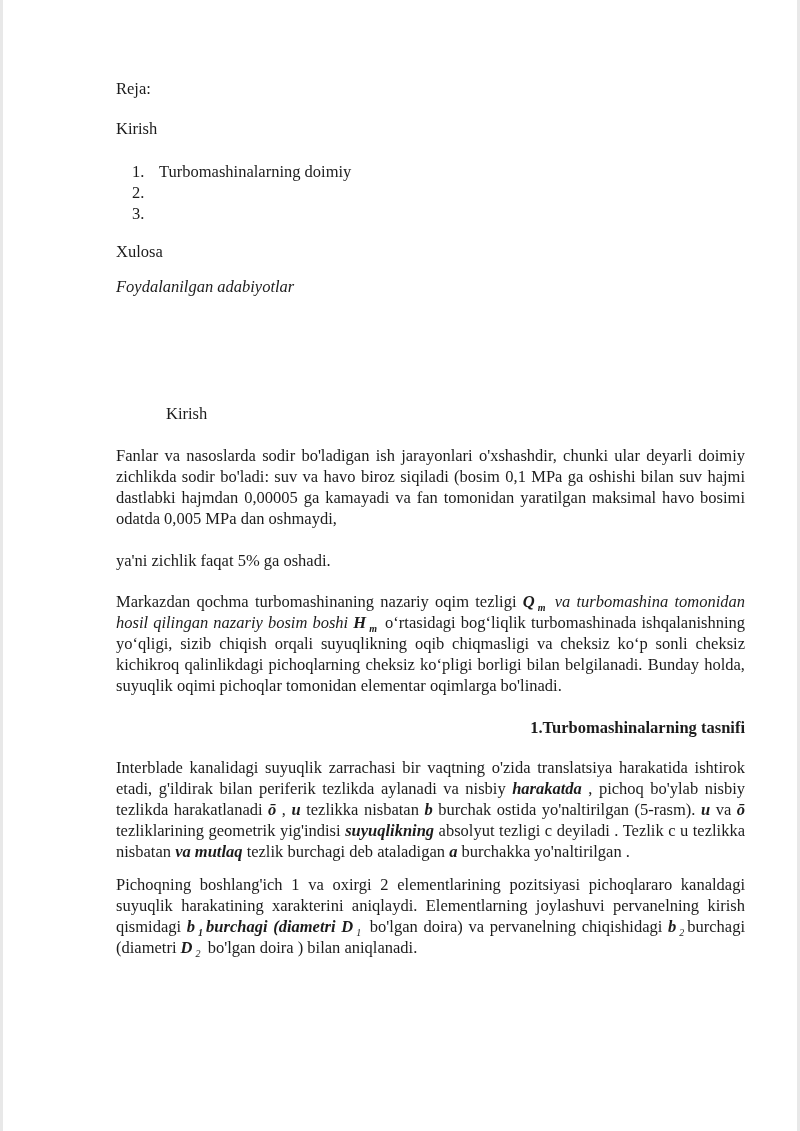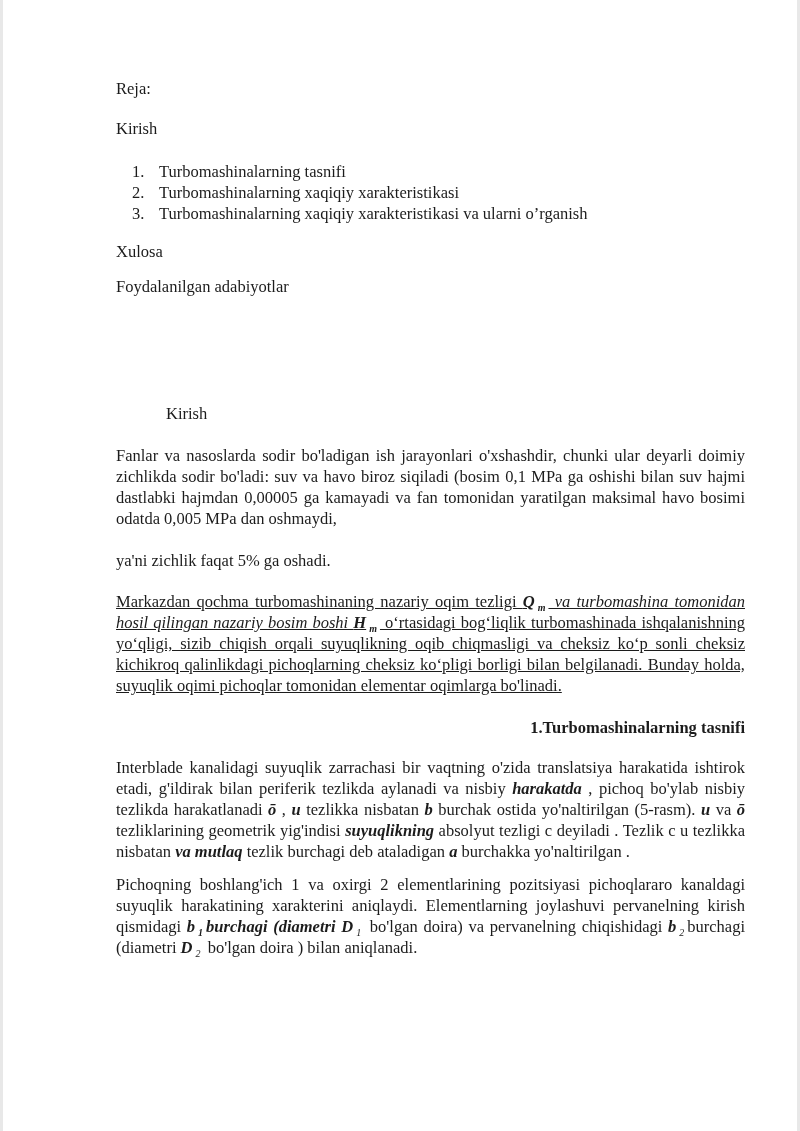--- a/index.html
+++ b/index.html
@@ -18,51 +18,49 @@
   .bi { font-weight:bold; font-style:italic; }
   .it { font-style:italic; }
   .section-heading { font-weight:bold; text-align:right; }
   .intro-heading { margin-left:50px; }
   .indent { }
   sub { font-size:10px; line-height:0; font-style:italic; margin:0 3px 0 3px; }
   sub.bi { font-weight:bold; }
   .toc { margin-left:16px; }
   .toc-item { display:flex; }
   .toc-num { width:27px; flex:0 0 27px; }
-  .mt-14 { margin-top:14px; }
+  .mt-14 { margin-top:14px;font-style:italic; }
   .mt-17 { margin-top:17px; }
   .mt-19 { margin-top:19px; }
-  .mt-20 { margin-top:20px;text-decoration:underline; }
+  .mt-20 { margin-top:20px; }
   .mt-21 { margin-top:21px; }
   .mt-22 { margin-top:22px; }
   .mt-24 { margin-top:12px; }
   .mt-106 { margin-top:106px; }
 </style>
 </head>
 <body>
 
 <div class="page">
   <div class="content">
 
     <p>Reja:</p>
 
     <p class="mt-19">Kirish</p>
 
     <div class="toc mt-22">
       <div class="toc-item">
           <span class="toc-num">1.</span>
-          <span class="toc-text">Turbomashinalarning tasnifi</span>
+          <span class="toc-text">Turbomashinalarning doimiy</span>
         </div>
       <div class="toc-item">
           <span class="toc-num">2.</span>
-          <span class="toc-text">Turbomashinalarning xaqiqiy xarakteristikasi</span>
         </div>
       <div class="toc-item">
           <span class="toc-num">3.</span>
-          <span class="toc-text">Turbomashinalarning xaqiqiy xarakteristikasi va ularni o’rganish</span>
         </div>
     </div>
 
     <p class="indent mt-17">Xulosa</p>
 
     <p class="indent mt-14">Foydalanilgan adabiyotlar</p>
 
     <p class="intro-heading mt-106">Kirish</p>
 
     <p class="para mt-21">Fanlar va nasoslarda sodir bo'ladigan ish jarayonlari o'xshashdir, chunki ular deyarli doimiy zichlikda sodir bo'ladi: suv va havo biroz siqiladi (bosim 0,1 MPa ga oshishi bilan suv hajmi dastlabki hajmdan 0,00005 ga kamayadi va fan tomonidan yaratilgan maksimal havo bosimi odatda 0,005 MPa dan oshmaydi,</p>

